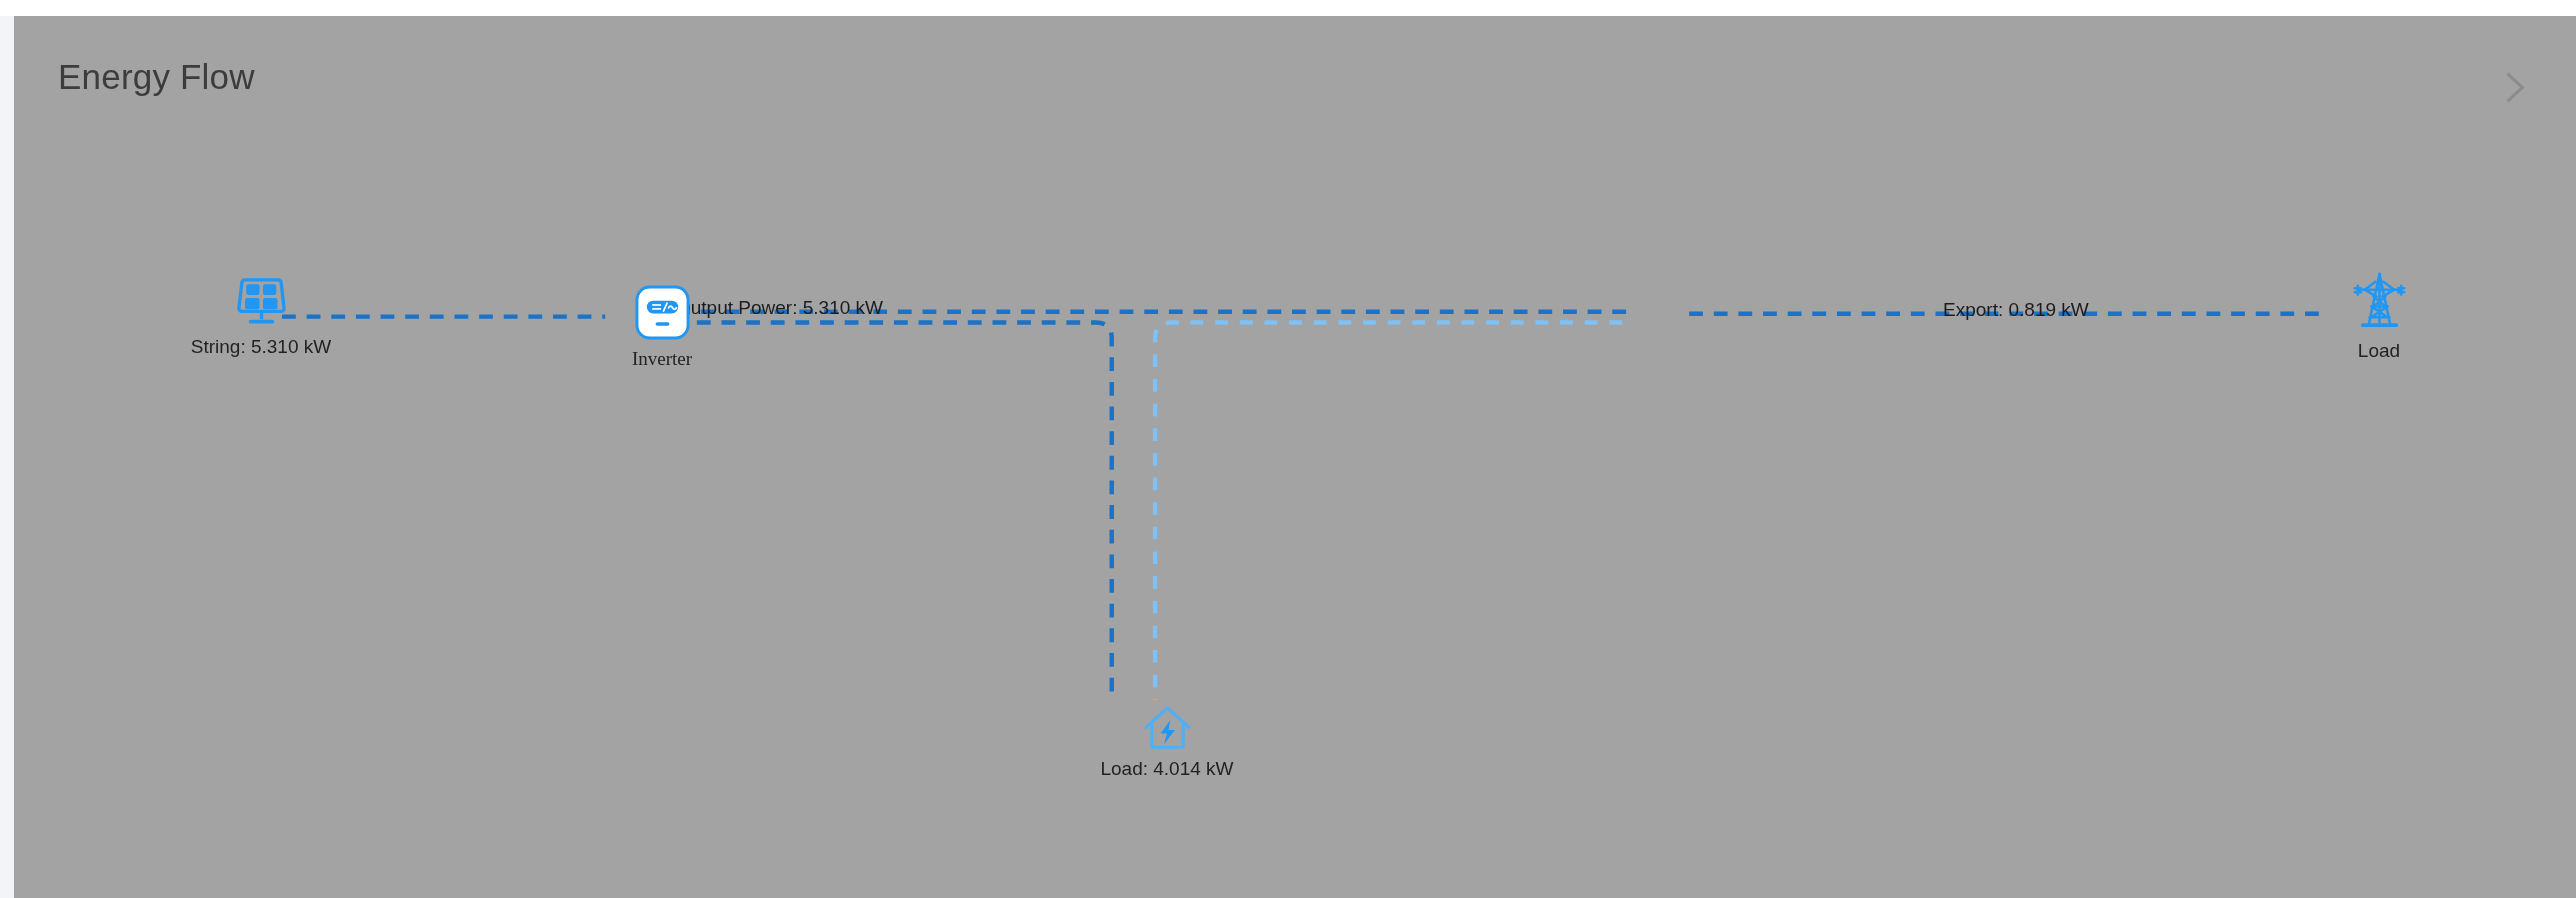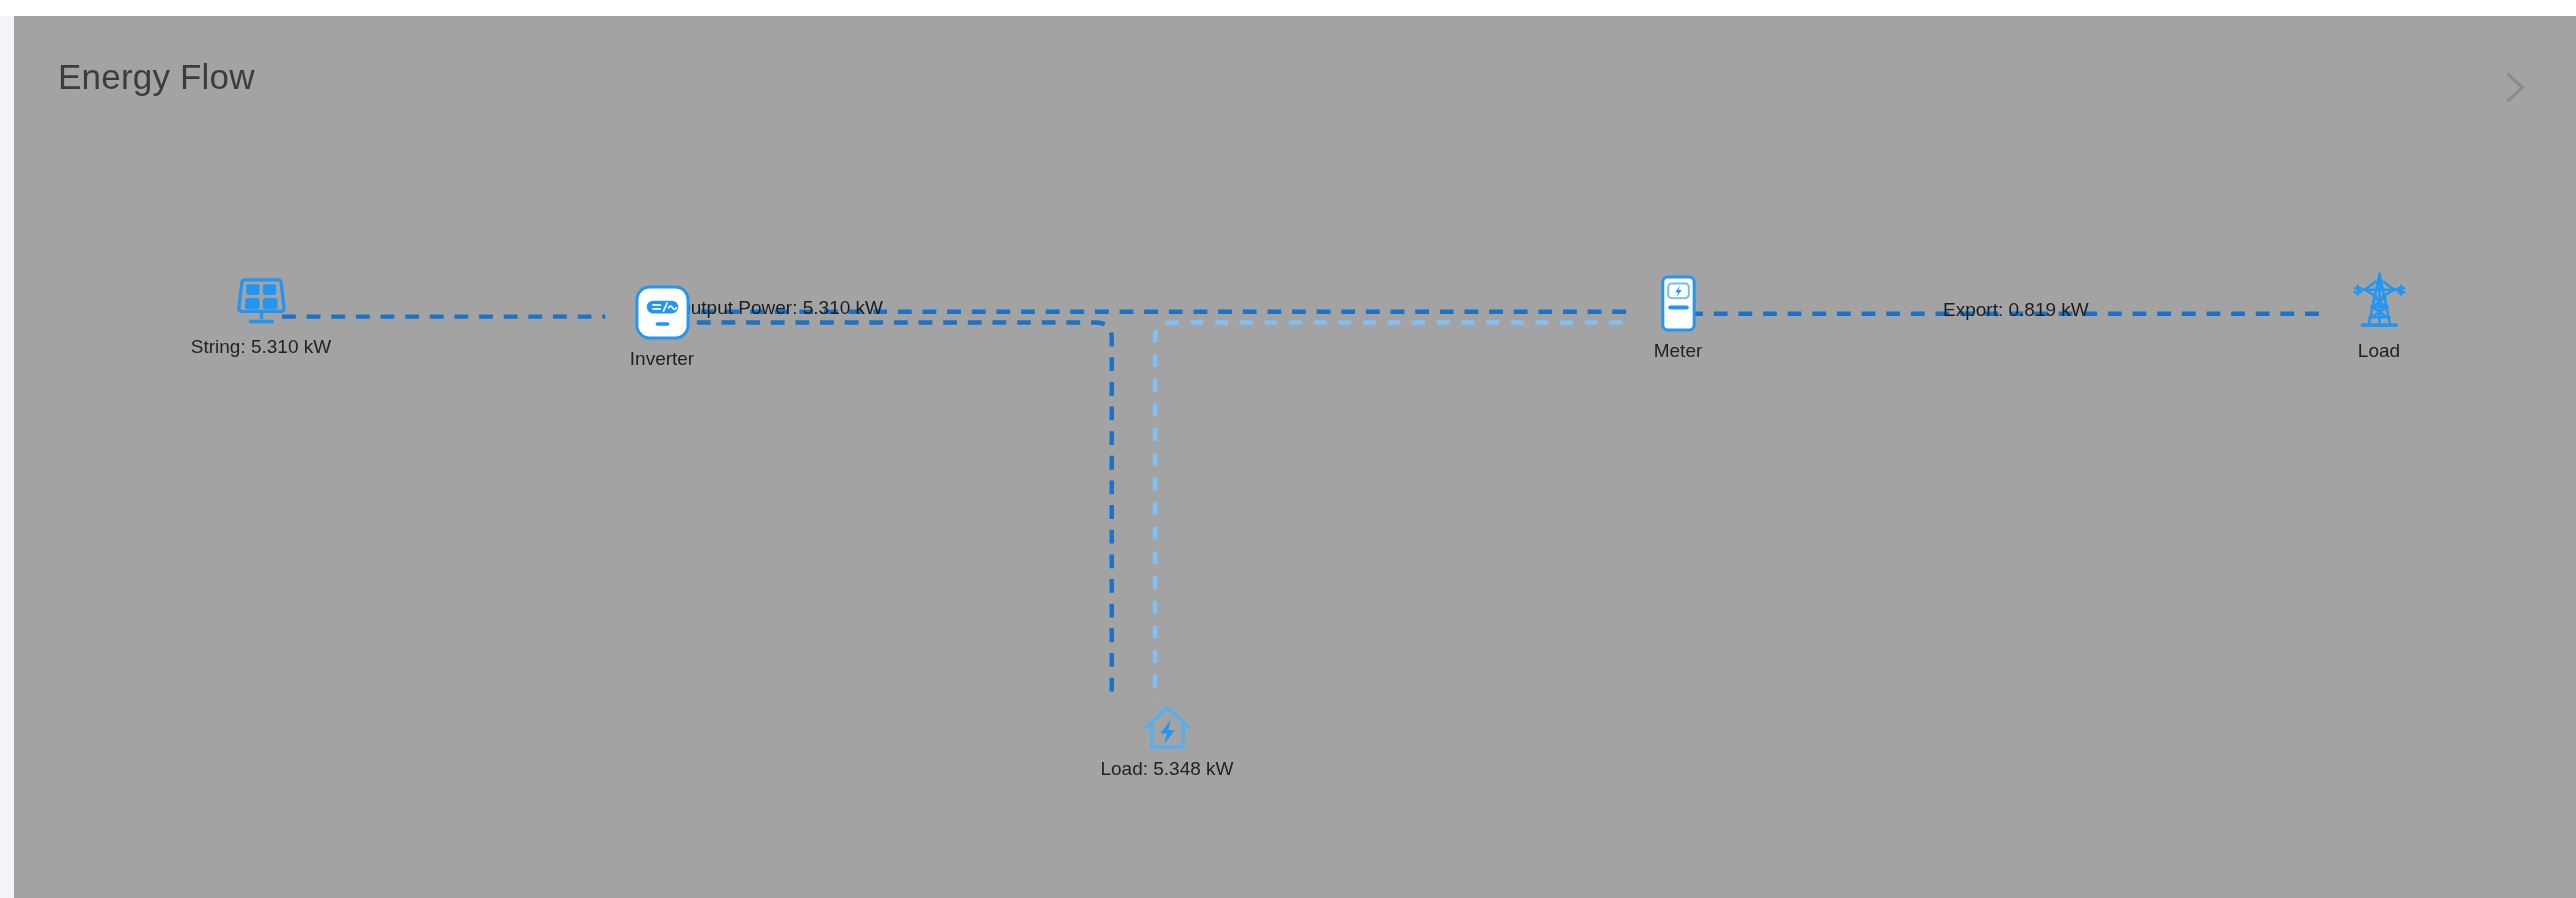--- a/index.html
+++ b/index.html
@@ -74,21 +74,21 @@
   }
   .node-label {
     margin-top: 7px;
     font-size: 19px;
     color: #222222;
     white-space: nowrap;
     text-align: center;
   }
   
   #node-string   { left: 168px;  top: 258px; width: 158px; }
-  #node-inverter { left: 579px;  top: 268px; width: 138px; }
+  #node-inverter { left: 579px;  top: 268px; width: 138px; font-family: Liberation Serif, serif; }
   #node-meter    { left: 1608px; top: 258px; width: 112px; }
   #node-grid     { left: 2306px; top: 254px; width: 118px; }
   #node-load     { left: 1079px; top: 688px; width: 148px; }
 
   
   .edge-label {
     position: absolute;
     font-size: 19px;
     color: #1c1c1c;
     white-space: nowrap;
@@ -161,34 +161,20 @@
           <path d="M30 27.6 L33.6 19.4" stroke="#ffffff" stroke-width="1.7" stroke-linecap="round"></path>
 
           <path d="M35.2 24.2 q2 -3.2 4 0 q2 3.2 4 0" fill="none" stroke="#ffffff" stroke-width="1.8" stroke-linecap="round"></path>
 
           <rect x="22" y="39" width="14" height="3.4" rx="1.7" fill="#2196f3"></rect>
         </svg>
       </span>
       <span class="node-label">Inverter</span>
     </div>
 
-    <div class="node" id="node-meter">
-      <span class="node-icon">
-        <svg width="47" height="59" viewBox="0 0 48 60" aria-hidden="true">
-          <rect x="8" y="3" width="32" height="54" rx="5" ry="5" fill="#ffffff" stroke="#2196f3" stroke-width="3"></rect>
-
-          <rect x="13.5" y="9.5" width="21" height="15" rx="3.5" fill="#ffffff" stroke="#72bdf5" stroke-width="2"></rect>
-
-          <path d="M25.6 11.8 L20.6 18.6 L23.6 18.6 L22.1 23.2 L27.3 16.2 L24.1 16.2 Z" fill="#2196f3"></path>
-
-          <rect x="13.5" y="32" width="21" height="4.2" rx="2.1" fill="#2196f3"></rect>
-        </svg>
-      </span>
-      <span class="node-label">Meter</span>
-    </div>
 
     <div class="node" id="node-grid">
       <span class="node-icon">
         <svg width="61" height="63" viewBox="0 0 62 64" aria-hidden="true">
           <g fill="none" stroke="#2196f3" stroke-width="2.6" stroke-linecap="round" stroke-linejoin="round">
 
             <path d="M31 4 L20 56"></path>
             <path d="M31 4 L42 56"></path>
             <path d="M31 4 L31 56"></path>
 
@@ -222,18 +208,18 @@
 
     <div class="node" id="node-load">
       <span class="node-icon">
         <svg width="53" height="47" viewBox="0 0 54 48" aria-hidden="true">
           <path d="M5 24 L27 4 L49 24" fill="none" stroke="#4fb0f5" stroke-width="3.2" stroke-linecap="round" stroke-linejoin="round"></path>
           <path d="M11 20 L11 44 M43 20 L43 44 M11 44 L43 44" fill="none" stroke="#4fb0f5" stroke-width="3.2" stroke-linecap="round" stroke-linejoin="round"></path>
 
           <path d="M30 16 L20 30 L26.5 30 L23.5 41 L34.5 26.5 L28 26.5 Z" fill="#2196f3"></path>
         </svg>
       </span>
-      <span class="node-label">Load: 5.348 kW</span>
+      <span class="node-label">Load: 4.014 kW</span>
     </div>
 
   </div>
 </div>
 
 
 </body></html>

